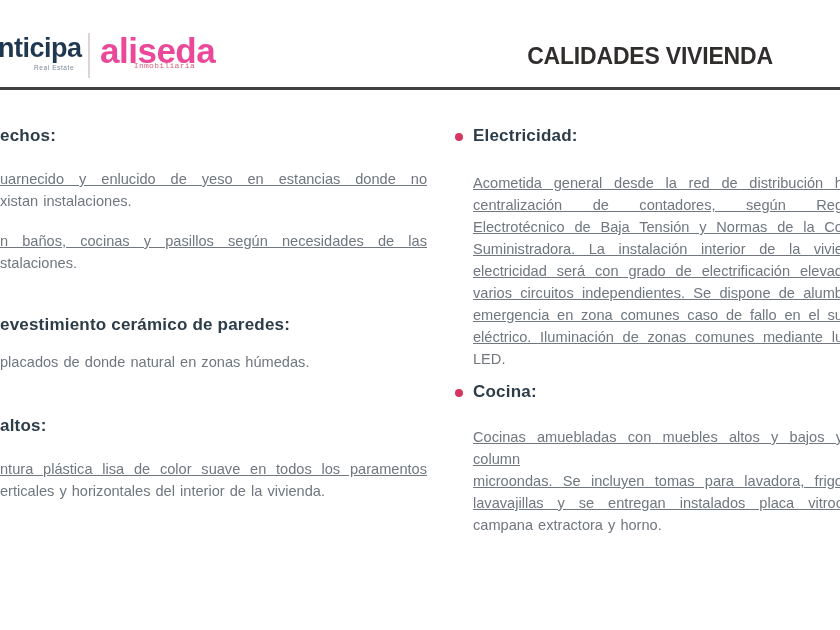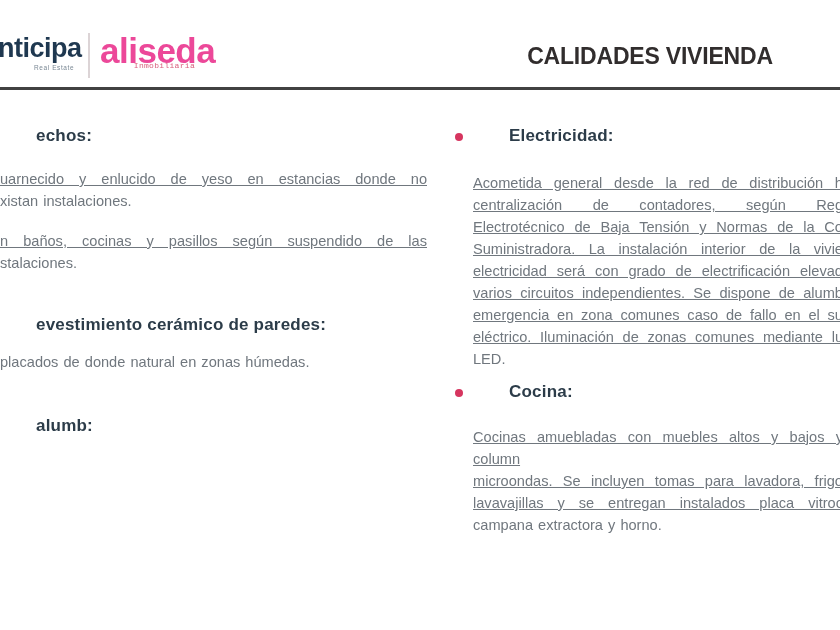--- a/index.html
+++ b/index.html
@@ -47,21 +47,20 @@
     position:absolute; left:0; top:87px;
     width:840px; height:3px; background:#414141;
   }
 
   
   .lh, .rh {
     position:absolute;
     font-size:17px; font-weight:bold; letter-spacing:0.2px;
     color:#2c3c49;
     white-space:nowrap;
-    padding-left:36px;
   }
   .lh { left:0; }
   .rh { left:473px; }
   .lp, .rp {
     position:absolute;
     font-size:14.6px; line-height:22px;
     color:#70777e; word-spacing:1px;
   }
   .lp { left:0; width:427px; }
   .rp { left:473px; width:370px; }
@@ -86,32 +85,36 @@
   <div class="header-rule"></div>
 
   <div class="lh" style="top:126px">echos:</div>
 
   <div class="lp" style="top:168px">
     <div class="jl">uarnecido y enlucido de yeso en estancias donde no</div>
     <div>xistan instalaciones.</div>
   </div>
 
   <div class="lp" style="top:230px">
-    <div class="jl">n baños, cocinas y pasillos según suspendido de las</div>
+    <div class="jl">n baños, cocinas y pasillos según necesidades de las</div>
     <div>stalaciones.</div>
   </div>
 
   <div class="lh" style="top:315px">evestimiento cerámico de paredes:</div>
 
   <div class="lp" style="top:351px">
     <div>placados de donde natural en zonas húmedas.</div>
   </div>
 
-  <div class="lh" style="top:416px">alumb:</div>
+  <div class="lh" style="top:416px">altos:</div>
 
+  <div class="lp" style="top:458px">
+    <div class="jl">ntura plástica lisa de color suave en todos los paramentos</div>
+    <div>erticales y horizontales del interior de la vivienda.</div>
+  </div>
 
   <div class="bullet" style="top:133px"></div>
   <div class="rh" style="top:126px">Electricidad:</div>
 
   <div class="rp" style="top:172px">
     <div class="jl">Acometida general desde la red de distribución h</div>
     <div class="jl">centralización de contadores, según Reg</div>
     <div class="jl">Electrotécnico de Baja Tensión y Normas de la Co</div>
     <div class="jl">Suministradora. La instalación interior de la vivie</div>
     <div class="jl">electricidad será con grado de electrificación elevad</div>

